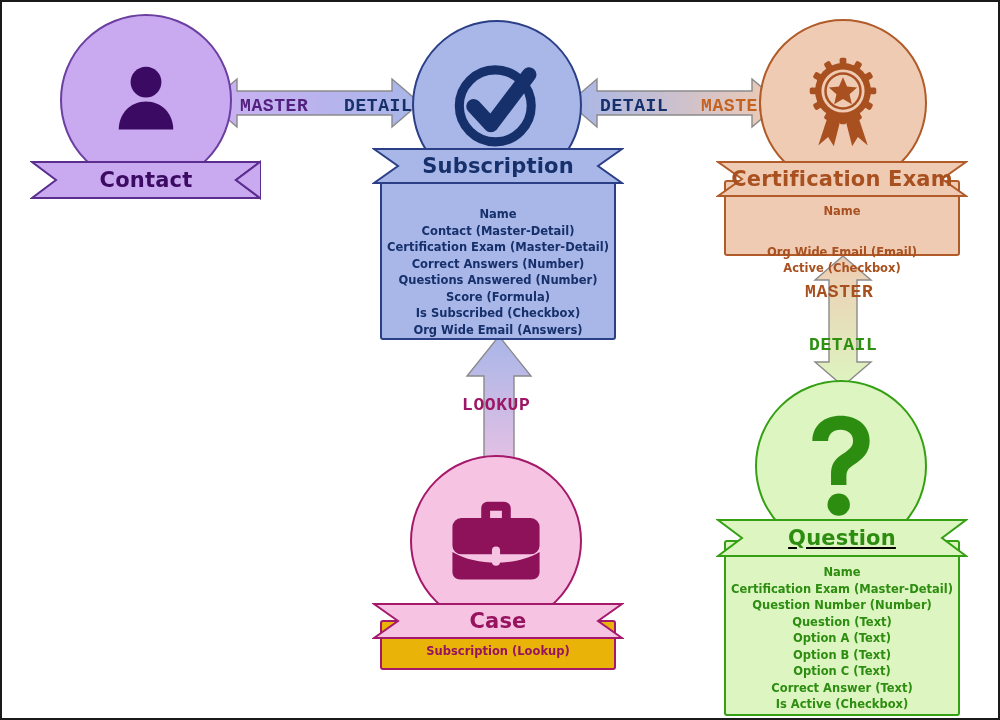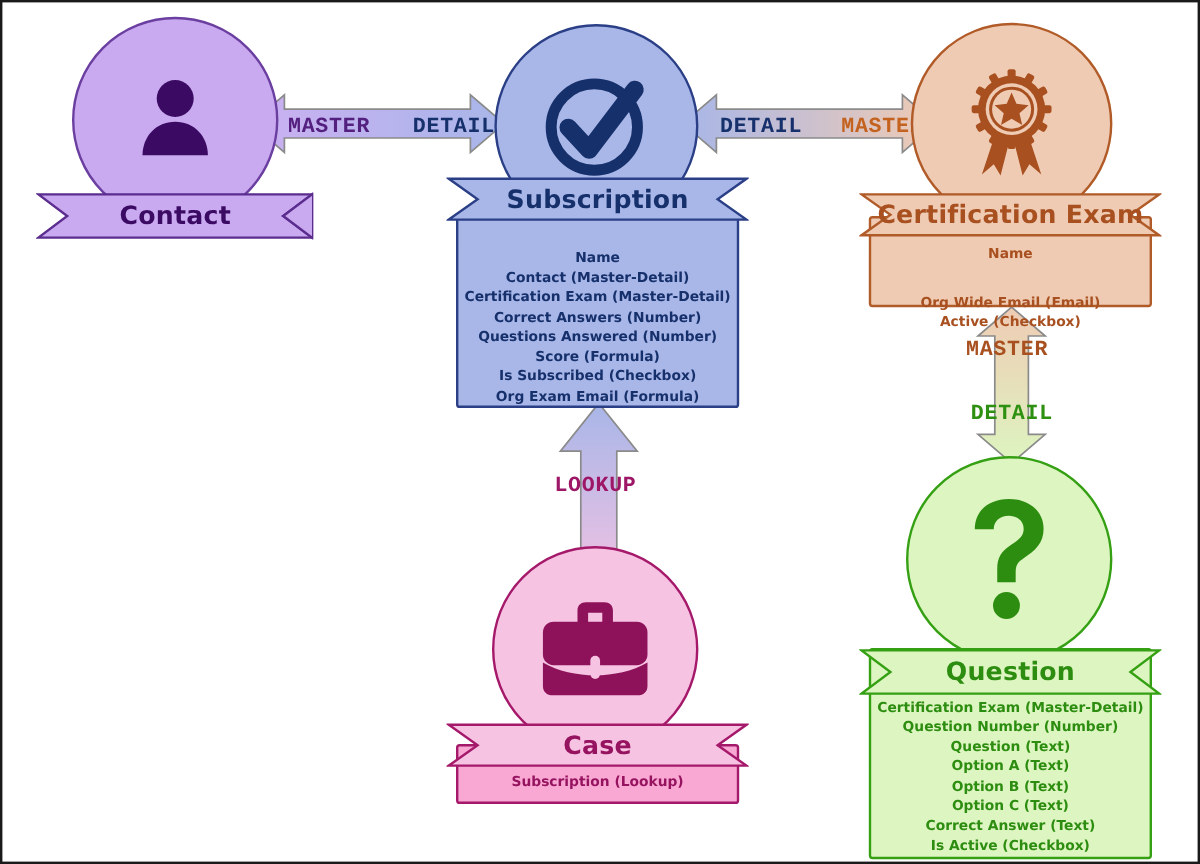--- a/index.html
+++ b/index.html
@@ -139,21 +139,21 @@
     </svg>
   </div>
   <div class="fieldbox" style="left:378px;top:178px;width:236px;height:160px;background:#a8b6e8;border-color:#2b3f87;padding-top:24px;">
     <div class="field" style="color:#16306b;">Name</div>
     <div class="field" style="color:#16306b;">Contact (Master-Detail)</div>
     <div class="field" style="color:#16306b;">Certification Exam (Master-Detail)</div>
     <div class="field" style="color:#16306b;">Correct Answers (Number)</div>
     <div class="field" style="color:#16306b;">Questions Answered (Number)</div>
     <div class="field" style="color:#16306b;">Score (Formula)</div>
     <div class="field" style="color:#16306b;">Is Subscribed (Checkbox)</div>
-    <div class="field" style="color:#16306b;">Org Exam Email (Formula)</div>
+    <div class="field" style="color:#16306b;">Org Wide Email (Answers)</div>
   </div>
   <div class="ribbon" style="left:370px;top:145px;width:252px;height:38px;">
     <svg width="252" height="38" viewBox="0 0 252 38" class="icon-svg" style="position:absolute;left:0;top:0;">
       <path d="M 2 2 L 250 2 L 226 19 L 250 36 L 2 36 L 26 19 Z" fill="#a8b6e8" stroke="#2b3f87" stroke-width="2" stroke-linejoin="miter"></path>
     </svg>
     <span class="ribbon-title" style="position:relative;color:#16306b;">Subscription</span>
   </div>
 
   <div class="circle" style="left:757px;top:17px;width:168px;height:168px;background:#efcbb4;border:2px solid #b05b28;">
     <svg width="86" height="92" viewBox="0 0 24 26" class="icon-svg">
@@ -217,38 +217,38 @@
     <div class="field" style="color:#2d8d10;">Name</div>
     <div class="field" style="color:#2d8d10;">Certification Exam (Master-Detail)</div>
     <div class="field" style="color:#2d8d10;">Question Number (Number)</div>
     <div class="field" style="color:#2d8d10;">Question (Text)</div>
     <div class="field" style="color:#2d8d10;">Option A (Text)</div>
     <div class="field" style="color:#2d8d10;">Option B (Text)</div>
     <div class="field" style="color:#2d8d10;">Option C (Text)</div>
     <div class="field" style="color:#2d8d10;">Correct Answer (Text)</div>
     <div class="field" style="color:#2d8d10;">Is Active (Checkbox)</div>
   </div>
-  <div class="ribbon" style="left:714px;top:538px;width:252px;height:40px;">
+  <div class="ribbon" style="left:714px;top:516px;width:252px;height:40px;text-decoration:underline;">
     <svg width="252" height="40" viewBox="0 0 252 40" class="icon-svg" style="position:absolute;left:0;top:0;">
       <path d="M 2 2 L 250 2 L 226 20 L 250 38 L 2 38 L 26 20 Z" fill="#ddf5c0" stroke="#35a013" stroke-width="2" stroke-linejoin="miter"></path>
     </svg>
     <span class="ribbon-title" style="position:relative;color:#2d8d10;">Question</span>
   </div>
 
   <div class="circle" style="left:408px;top:453px;width:172px;height:172px;background:#f7c3e2;border:2px solid #a5196b;">
     <svg width="96" height="84" viewBox="0 0 26 22" class="icon-svg">
       <path d="M 9.0 2.2 C 9.0 1.1 9.8 0.4 10.9 0.4 L 15.1 0.4 C 16.2 0.4 17.0 1.1 17.0 2.2 L 17.0 5.0
                L 14.6 5.0 L 14.6 2.8 L 11.4 2.8 L 11.4 5.0 L 9.0 5.0 Z" fill="#8d1259"></path>
       <rect x="1.2" y="4.8" width="23.6" height="9.8" rx="2.4" fill="#8d1259"></rect>
       <path d="M 1.2 14.0 C 4.5 16.0 9.0 16.9 13 16.9 C 17 16.9 21.5 16.0 24.8 14.0
                L 24.8 19.3 C 24.8 20.6 23.9 21.4 22.6 21.4 L 3.4 21.4 C 2.1 21.4 1.2 20.6 1.2 19.3 Z" fill="#8d1259"></path>
       <rect x="11.9" y="12.5" width="2.2" height="5.2" rx="1.1" fill="#f7c3e2"></rect>
     </svg>
   </div>
-  <div class="fieldbox" style="left:378px;top:618px;width:236px;height:50px;background:#f9a8d4;border-color:#a5196b;padding-top:21px;">
+  <div class="fieldbox" style="left:378px;top:618px;width:236px;height:50px;background:#eab308;border-color:#a5196b;padding-top:21px;">
     <div class="field" style="color:#96135f;">Subscription (Lookup)</div>
   </div>
   <div class="ribbon" style="left:370px;top:600px;width:252px;height:38px;">
     <svg width="252" height="38" viewBox="0 0 252 38" class="icon-svg" style="position:absolute;left:0;top:0;">
       <path d="M 2 2 L 250 2 L 226 19 L 250 36 L 2 36 L 26 19 Z" fill="#f7c3e2" stroke="#a5196b" stroke-width="2" stroke-linejoin="miter"></path>
     </svg>
     <span class="ribbon-title" style="position:relative;color:#96135f;">Case</span>
   </div>
 
 </div>

